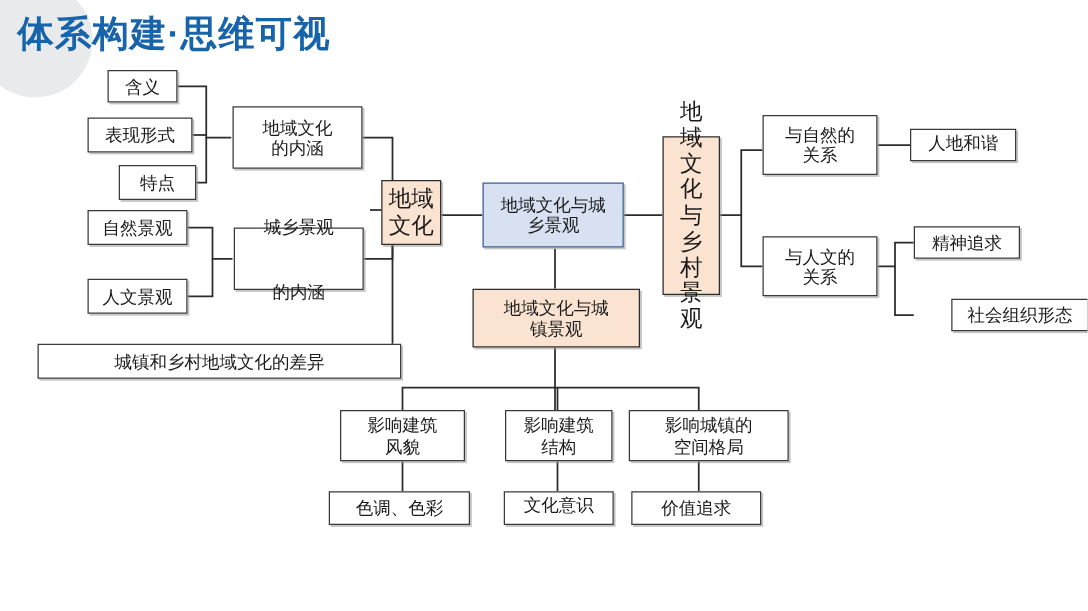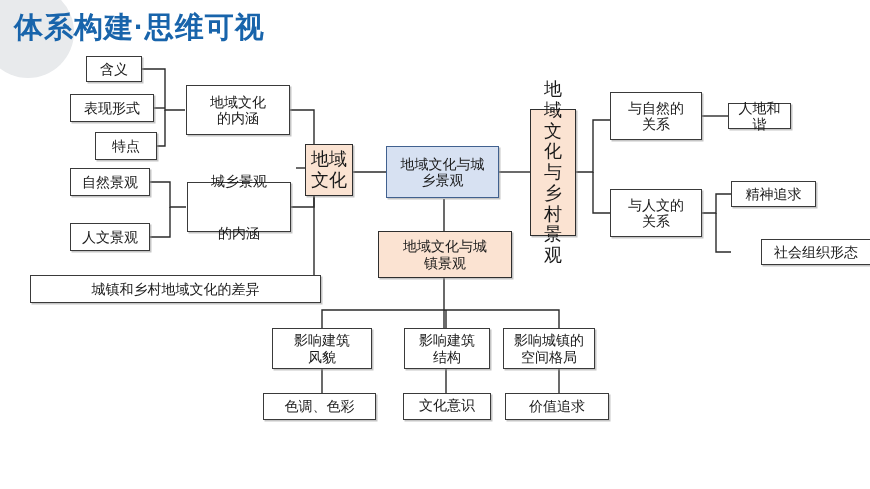--- a/index.html
+++ b/index.html
@@ -195,21 +195,21 @@
   <div class="node node-plain" style="left:610px; top:92px; width:92px; height:48px; flex-direction:column;">
     <span class="lbl">与自然的</span>
     <span class="lbl">关系</span>
   </div>
 
   <div class="node node-plain" style="left:610px; top:189px; width:92px; height:48px; flex-direction:column;">
     <span class="lbl">与人文的</span>
     <span class="lbl">关系</span>
   </div>
 
-  <div class="node node-plain" style="left:728px; top:103px; width:63px; height:26px;">
+  <div class="node node-plain" style="left:728px; top:103px; width:85px; height:26px;font-family:Liberation Serif, serif;">
     <span class="lbl">人地和谐</span>
   </div>
 
   <div class="node node-plain" style="left:731px; top:181px; width:85px; height:26px;">
     <span class="lbl">精神追求</span>
   </div>
 
   <div class="node node-plain" style="left:761px; top:239px; width:110px; height:26px;">
     <span class="lbl">社会组织形态</span>
   </div>
@@ -217,21 +217,21 @@
   <div class="node node-plain" style="left:272px; top:328px; width:100px; height:41px; flex-direction:column;">
     <span class="lbl">影响建筑</span>
     <span class="lbl">风貌</span>
   </div>
 
   <div class="node node-plain" style="left:404px; top:328px; width:86px; height:41px; flex-direction:column;">
     <span class="lbl">影响建筑</span>
     <span class="lbl">结构</span>
   </div>
 
-  <div class="node node-plain" style="left:503px; top:328px; width:92px; height:41px; flex-direction:column;">
+  <div class="node node-plain" style="left:503px; top:328px; width:128px; height:41px; flex-direction:column;">
     <span class="lbl">影响城镇的</span>
     <span class="lbl">空间格局</span>
   </div>
 
   <div class="node node-plain" style="left:263px; top:393px; width:113px; height:27px;">
     <span class="lbl">色调、色彩</span>
   </div>
 
   <div class="node node-plain" style="left:403px; top:393px; width:88px; height:27px;font-family:Liberation Serif, serif;">
     <span class="lbl">文化意识</span>

